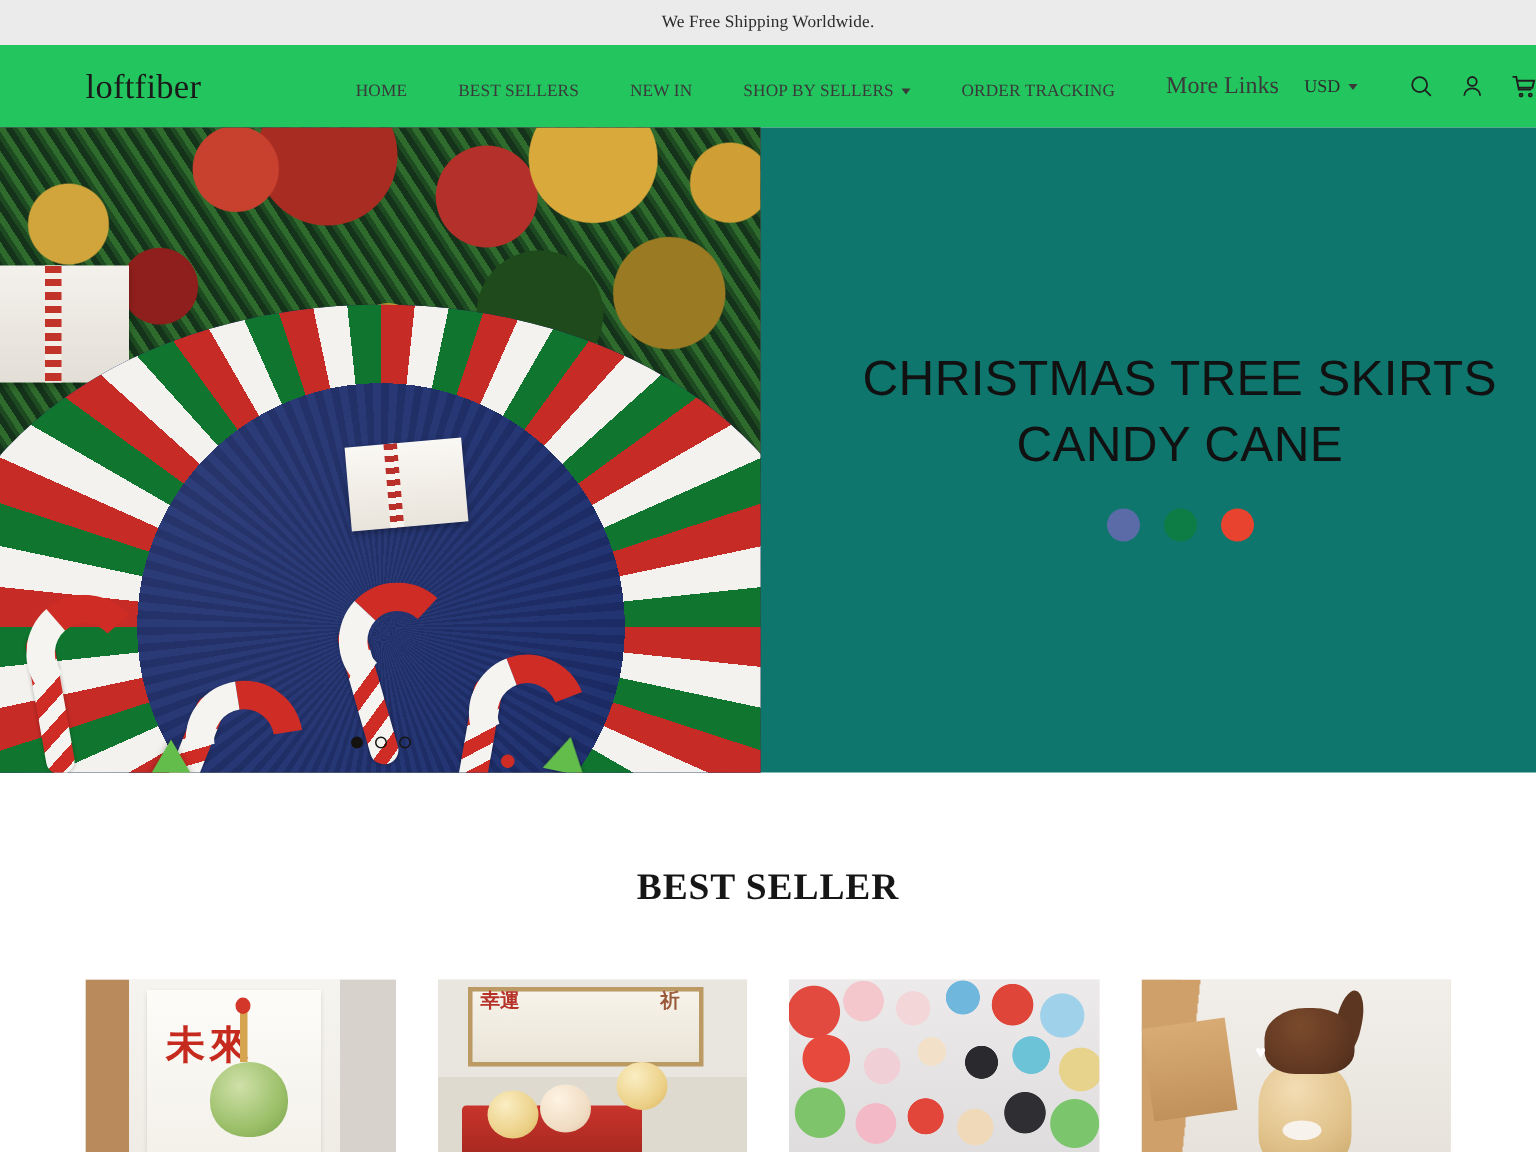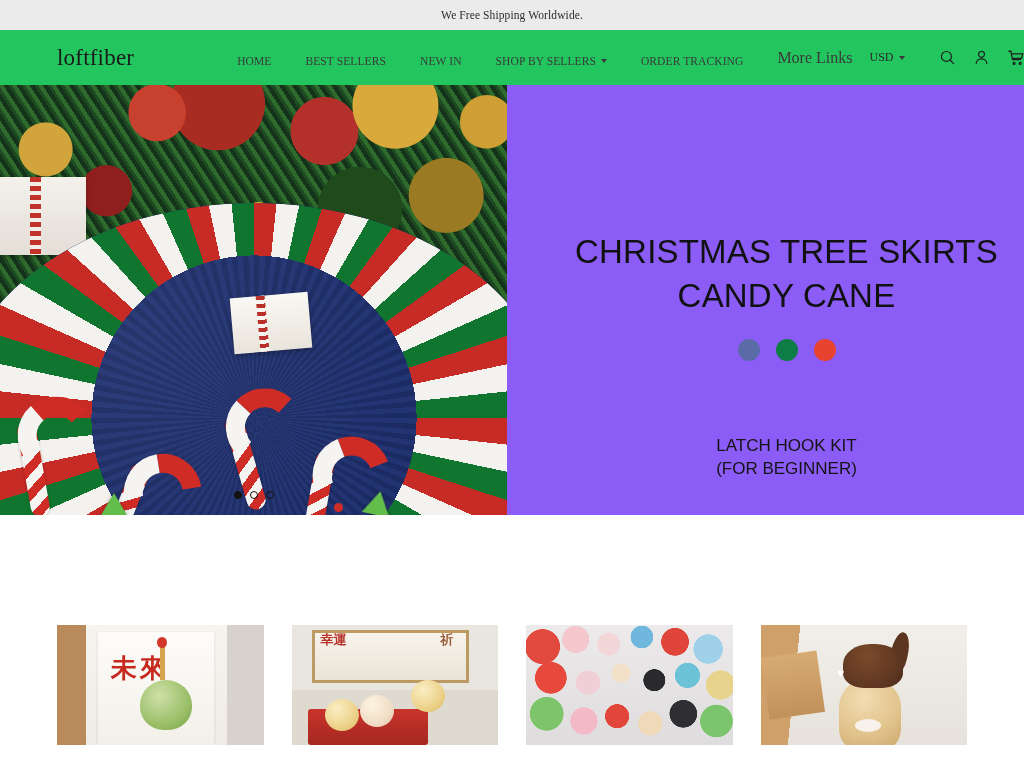--- a/index.html
+++ b/index.html
@@ -77,21 +77,21 @@
   .icon-btn {
     width: 34px; height: 34px;
     display: flex; align-items: center; justify-content: center;
     cursor: pointer;
   }
 
   
   .hero {
     position: relative;
     height: 430px;
-    background: #8b5cf6;
+    background: #0f766e;
     display: flex;
     gap: 42px;
   }
   .hero-img {
     position: relative;
     width: 507px; height: 430px;
     overflow: hidden;
     background: #13204f;
   }
   
@@ -487,28 +487,25 @@
       <span>CHRISTMAS TREE SKIRTS</span><br>
       <span>CANDY CANE</span>
     </h1>
 
     <div class="swatches">
       <span class="swatch" id="sw0" style="background: rgb(90, 107, 168);"></span>
       <span class="swatch" id="sw1" style="background: rgb(13, 125, 69);"></span>
       <span class="swatch" id="sw2" style="background: rgb(232, 67, 46);"></span>
     </div>
 
-    <div class="hero-sub">
-      <span>LATCH HOOK KIT</span><br>
-      <span>(FOR BEGINNER)</span>
-    </div>
   </div>
 </section>
 
 <section class="section">
+  <h2 class="section-title">BEST SELLER</h2>
 
   <div class="cards">
 
     <div class="card">
       <div class="ph ph1">
         <div class="paper"></div>
         <div class="hanzi">未來</div>
         <div class="stem"></div>
         <div class="tip"></div>
         <div class="veg"></div>

